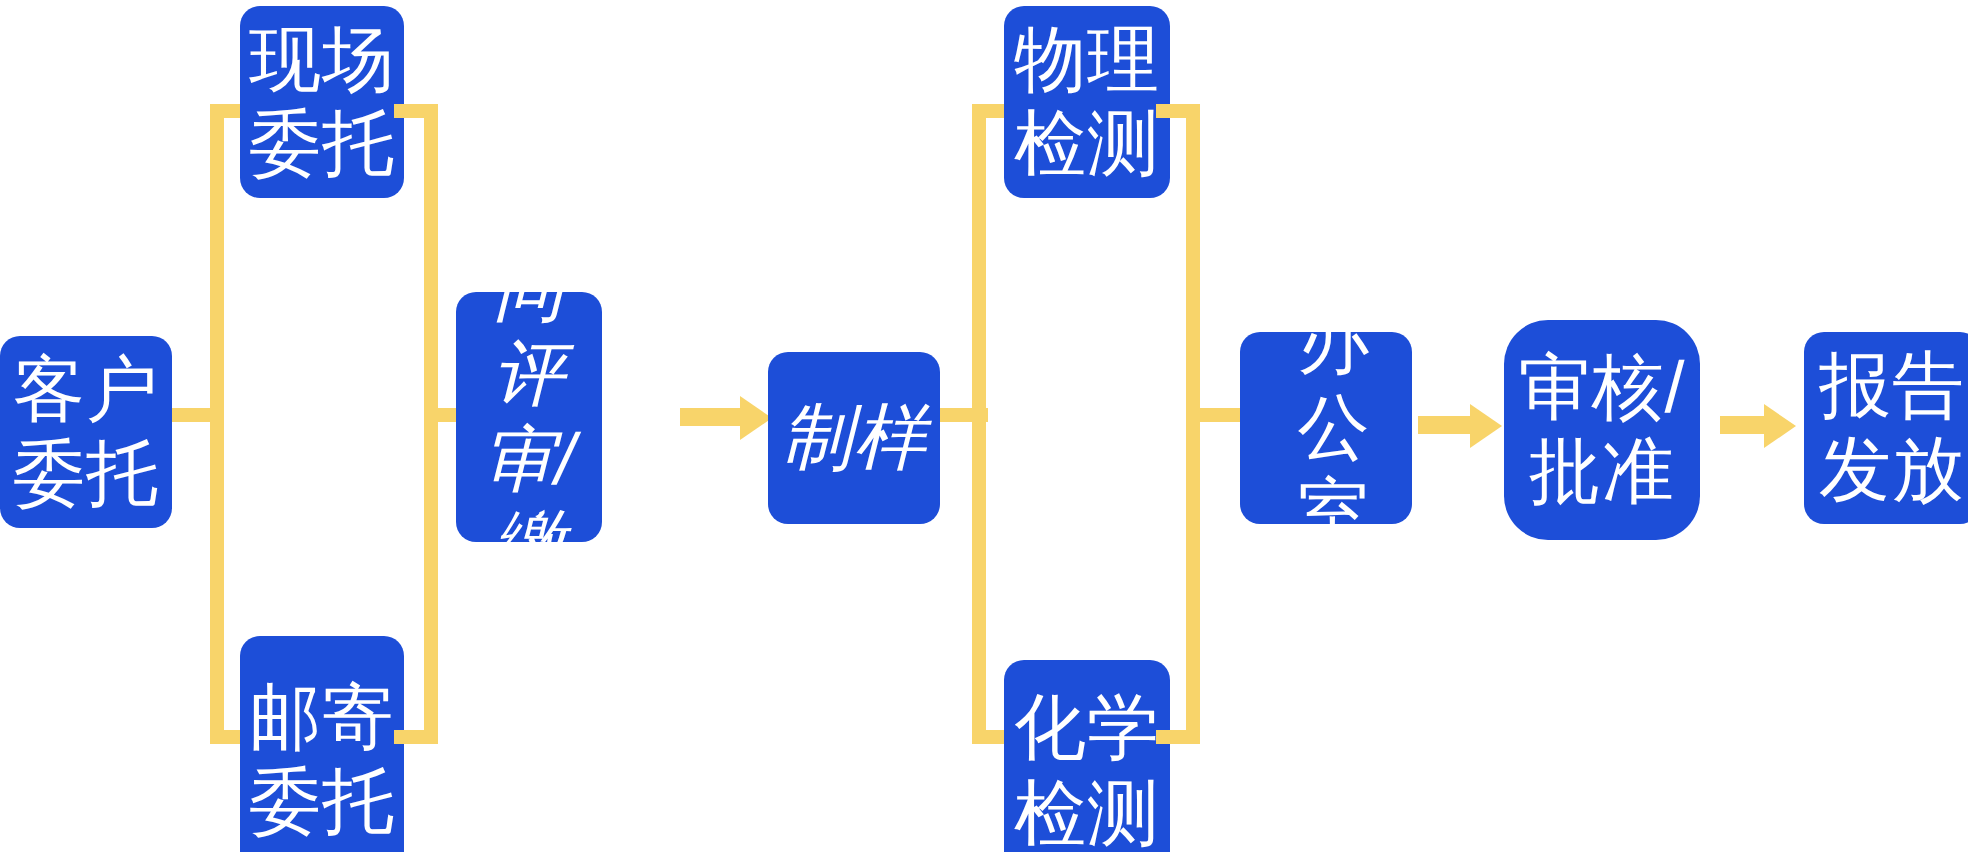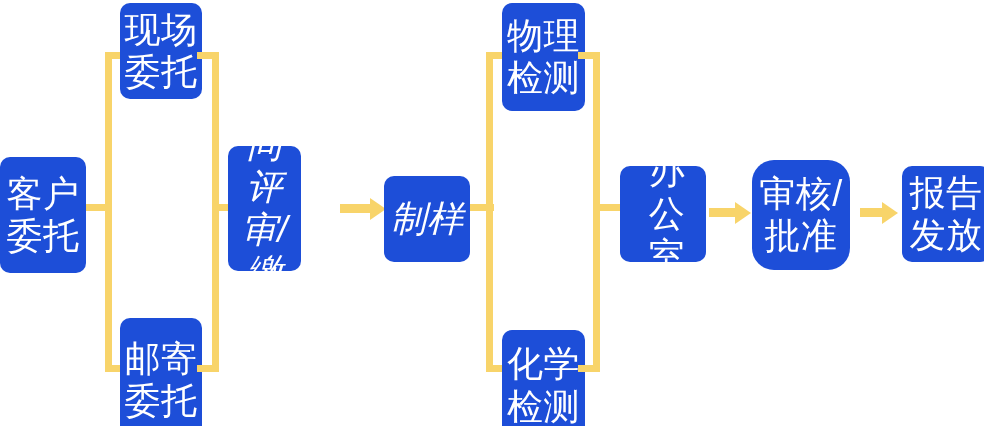--- a/index.html
+++ b/index.html
@@ -57,21 +57,21 @@
     border-top: 11px solid transparent;
     border-bottom: 11px solid transparent;
     border-left: 16px solid #f8d46a;
   }
 </style>
 </head>
 <body>
 
 <div id="canvas">
 
-  <div class="node" style="left:0px; top:157px; width:86px; height:116px;">客户
+  <div class="node" style="left:0px; top:168px; width:86px; height:96px;">客户
 委托</div>
 
   <div class="conn conn-h" style="left:86px; top:204px; width:26px;"></div>
   <div class="conn conn-v" style="left:105px; top:52px; height:320px;"></div>
   <div class="conn conn-h" style="left:105px; top:52px; width:22px;"></div>
   <div class="conn conn-h" style="left:105px; top:365px; width:22px;"></div>
 
   <div class="node" style="left:120px; top:3px; width:82px; height:96px;">现场
 委托</div>
   <div class="node" style="left:120px; top:318px; width:82px; height:124px;">邮寄
@@ -88,21 +88,21 @@
 
   <div class="arrow" style="left:340px; top:204px; width:31px;"></div>
 
   <div class="node" style="left:384px; top:176px; width:86px; height:86px;font-style:italic;">制样</div>
 
   <div class="conn conn-h" style="left:470px; top:204px; width:24px;"></div>
   <div class="conn conn-v" style="left:486px; top:52px; height:320px;"></div>
   <div class="conn conn-h" style="left:486px; top:52px; width:22px;"></div>
   <div class="conn conn-h" style="left:486px; top:365px; width:22px;"></div>
 
-  <div class="node" style="left:502px; top:3px; width:83px; height:108px;">物理
+  <div class="node" style="left:502px; top:3px; width:83px; height:96px;">物理
 检测</div>
   <div class="node" style="left:502px; top:330px; width:83px; height:111px;">化学
 检测</div>
 
   <div class="conn conn-h" style="left:578px; top:52px; width:22px;"></div>
   <div class="conn conn-h" style="left:578px; top:365px; width:22px;"></div>
   <div class="conn conn-v" style="left:593px; top:52px; height:320px;"></div>
   <div class="conn conn-h" style="left:593px; top:204px; width:27px;"></div>
 
   <div class="node" style="left:620px; top:166px; width:86px; height:96px;padding-left:12px;">办公室</div>

